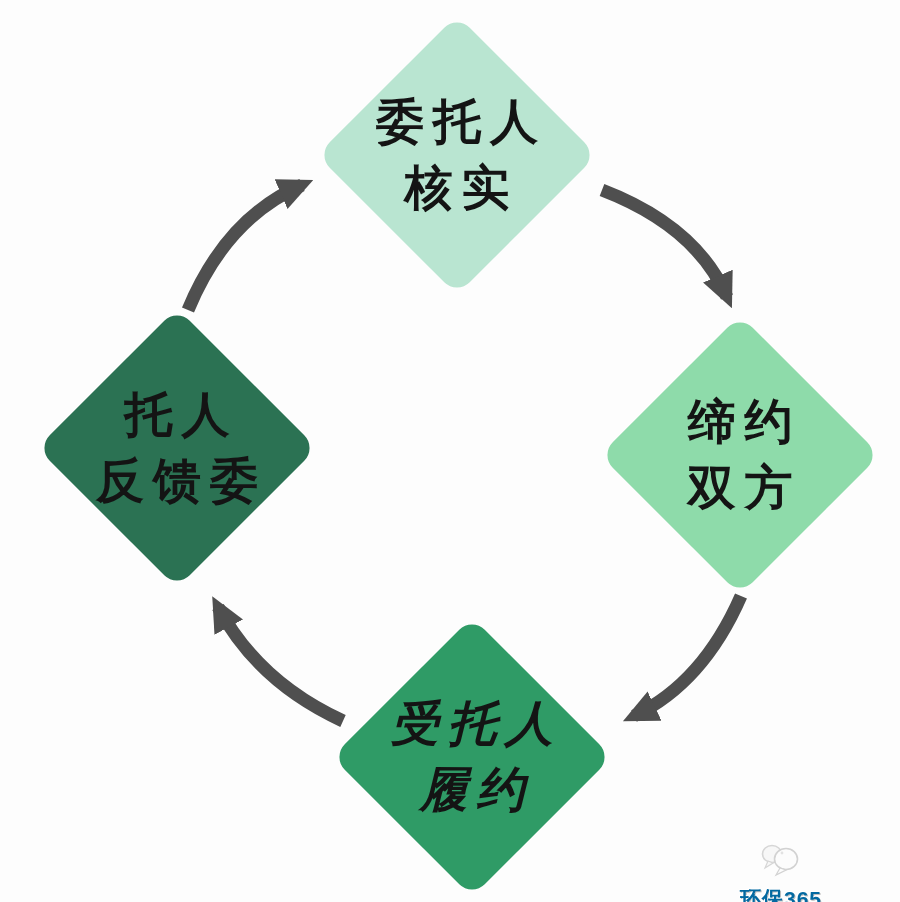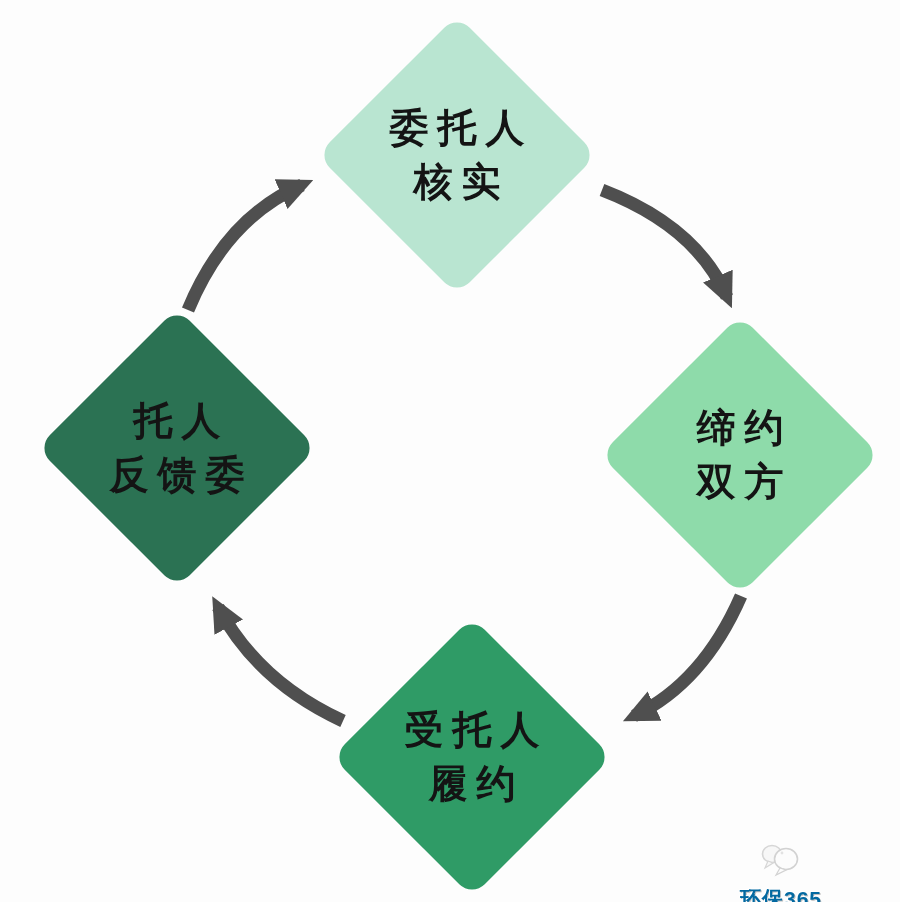--- a/index.html
+++ b/index.html
@@ -13,21 +13,21 @@
   .node { position: absolute; width: 0; height: 0; }
   .diamond {
     position: absolute; left: -99px; top: -99px;
     width: 198px; height: 198px;
     transform: rotate(45deg);
     border-radius: 18px;
   }
   .label {
     position: absolute; transform: translate(-50%, -50%);
     text-align: center; white-space: nowrap;
-    font-weight: 900; font-size: 39px; line-height: 1.38;
+    font-weight: 900; font-size: 48px; line-height: 1.38;
     letter-spacing: 9px;
   }
   .label .line { text-indent: 9px; }
 
   #arrows { position: absolute; left: 0; top: 0; }
   #arrows path.flow { fill: none; stroke-linecap: butt; }
 
   .watermark {
     position: absolute; left: 740px; top: 840px;
     display: flex; align-items: center; gap: 5px;
@@ -66,21 +66,21 @@
   <div class="node" style="left:740px; top:455px;">
     <div class="diamond" style="background: rgb(142, 219, 170);"></div>
     <div class="label" style="color: rgb(20, 20, 20);">
       <div class="line">缔约</div>
       <div class="line">双方</div>
     </div>
   </div>
 
   <div class="node" style="left:472px; top:757px;">
     <div class="diamond" style="background: rgb(47, 155, 102);"></div>
-    <div class="label" style="color: rgb(20, 20, 20);">
+    <div class="label" style="color: rgb(20, 20, 20); font-style: italic;">
       <div class="line">受托人</div>
       <div class="line">履约</div>
     </div>
   </div>
 
   <div class="node" style="left:177px; top:448px;">
     <div class="diamond" style="background: rgb(43, 114, 83);"></div>
     <div class="label" style="color: rgb(20, 20, 20);">
       <div class="line">托人</div>
       <div class="line">反馈委</div>

